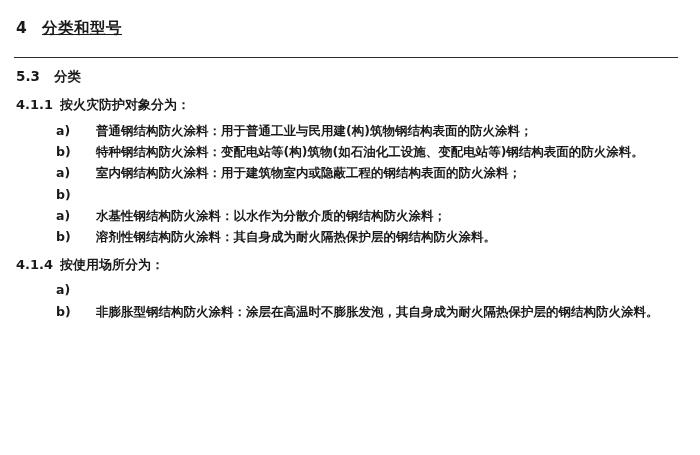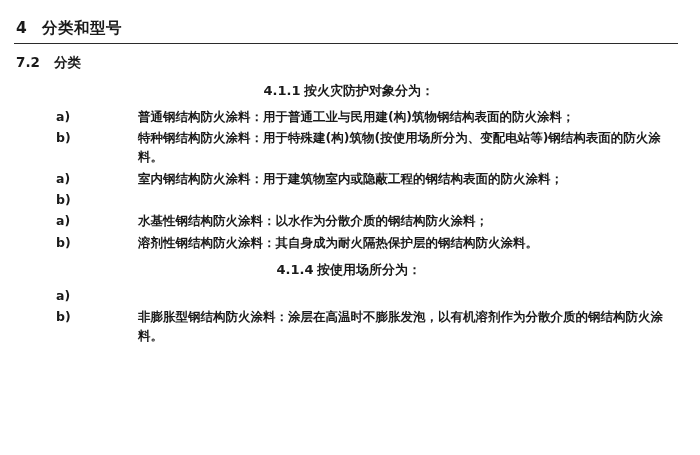--- a/index.html
+++ b/index.html
@@ -18,22 +18,23 @@
     position: relative;
     width: 700px;
     height: 455px;
     box-sizing: border-box;
     padding: 14px 22px 0 14px;
   }
   .h1 {
     font-size: 15.5px;
     font-weight: bold;
     letter-spacing: 0.5px;
-    margin: 4px 0 4px 0;
+    margin: 4px 0 18px 0;
     padding-left: 2px;
+    text-decoration: underline;
   }
   .h1 .num {
     display: inline-block;
     min-width: 26px;
   }
   .rule {
     border: none;
     border-top: 1px solid #2b2b2b;
     margin: 3px 0 10px 0;
     height: 0;
@@ -47,21 +48,20 @@
   .h2 .num {
     display: inline-block;
     min-width: 38px;
   }
   .h3 {
     font-size: 13px;
     font-weight: bold;
     margin: 9px 0 7px 0;
     padding-left: 2px;
     line-height: 1.35;
-    text-align: center;
   }
   .h3 .num {
     display: inline-block;
     min-width: 44px;
   }
   .list {
     margin: 0 0 2px 0;
     padding: 0;
   }
   .item {
@@ -75,51 +75,50 @@
   .item .marker {
     flex: 0 0 auto;
     width: 40px;
     padding-left: 42px;
     box-sizing: content-box;
     font-weight: bold;
   }
   .item .text {
     flex: 1 1 auto;
     padding-right: 10px;
-    margin-left: 42px;
   }
   .tight {
     margin-bottom: 0px;
   }
 </style>
 </head>
 <body>
 
 <div class="page">
 
   <div class="h1">
     <span class="num">4</span><span>分类和型号</span>
   </div>
   <hr class="rule">
 
   <div class="h2">
-    <span class="num">7.2</span><span>分类</span>
+    <span class="num">5.3</span><span>分类</span>
   </div>
 
   <div class="h3">
     <span class="num">4.1.1</span><span>按火灾防护对象分为：</span>
   </div>
   <div class="list">
     <div class="item">
       <span class="marker">a)</span>
       <span class="text">普通钢结构防火涂料：用于普通工业与民用建(构)筑物钢结构表面的防火涂料；</span>
     </div>
     <div class="item">
       <span class="marker">b)</span>
-      <span class="text">特种钢结构防火涂料：用于特殊建(构)筑物(按使用场所分为、变配电站等)钢结构表面的防火涂料。</span>
+      <span class="text">特种钢结构防火涂料：变配电站等(构)筑物(如石油化工设施、变配电站等)钢结构表面的防火涂料。</span>
     </div>
   </div>
 
   <div class="list">
     <div class="item">
       <span class="marker">a)</span>
       <span class="text">室内钢结构防火涂料：用于建筑物室内或隐蔽工程的钢结构表面的防火涂料；</span>
     </div>
     <div class="item">
       <span class="marker">b)</span>
@@ -139,17 +138,17 @@
 
   <div class="h3">
     <span class="num">4.1.4</span><span>按使用场所分为：</span>
   </div>
   <div class="list">
     <div class="item">
       <span class="marker">a)</span>
     </div>
     <div class="item tight">
       <span class="marker">b)</span>
-      <span class="text">非膨胀型钢结构防火涂料：涂层在高温时不膨胀发泡，以有机溶剂作为分散介质的钢结构防火涂料。</span>
+      <span class="text">非膨胀型钢结构防火涂料：涂层在高温时不膨胀发泡，其自身成为耐火隔热保护层的钢结构防火涂料。</span>
     </div>
   </div>
 
 </div>
 
 </body></html>

